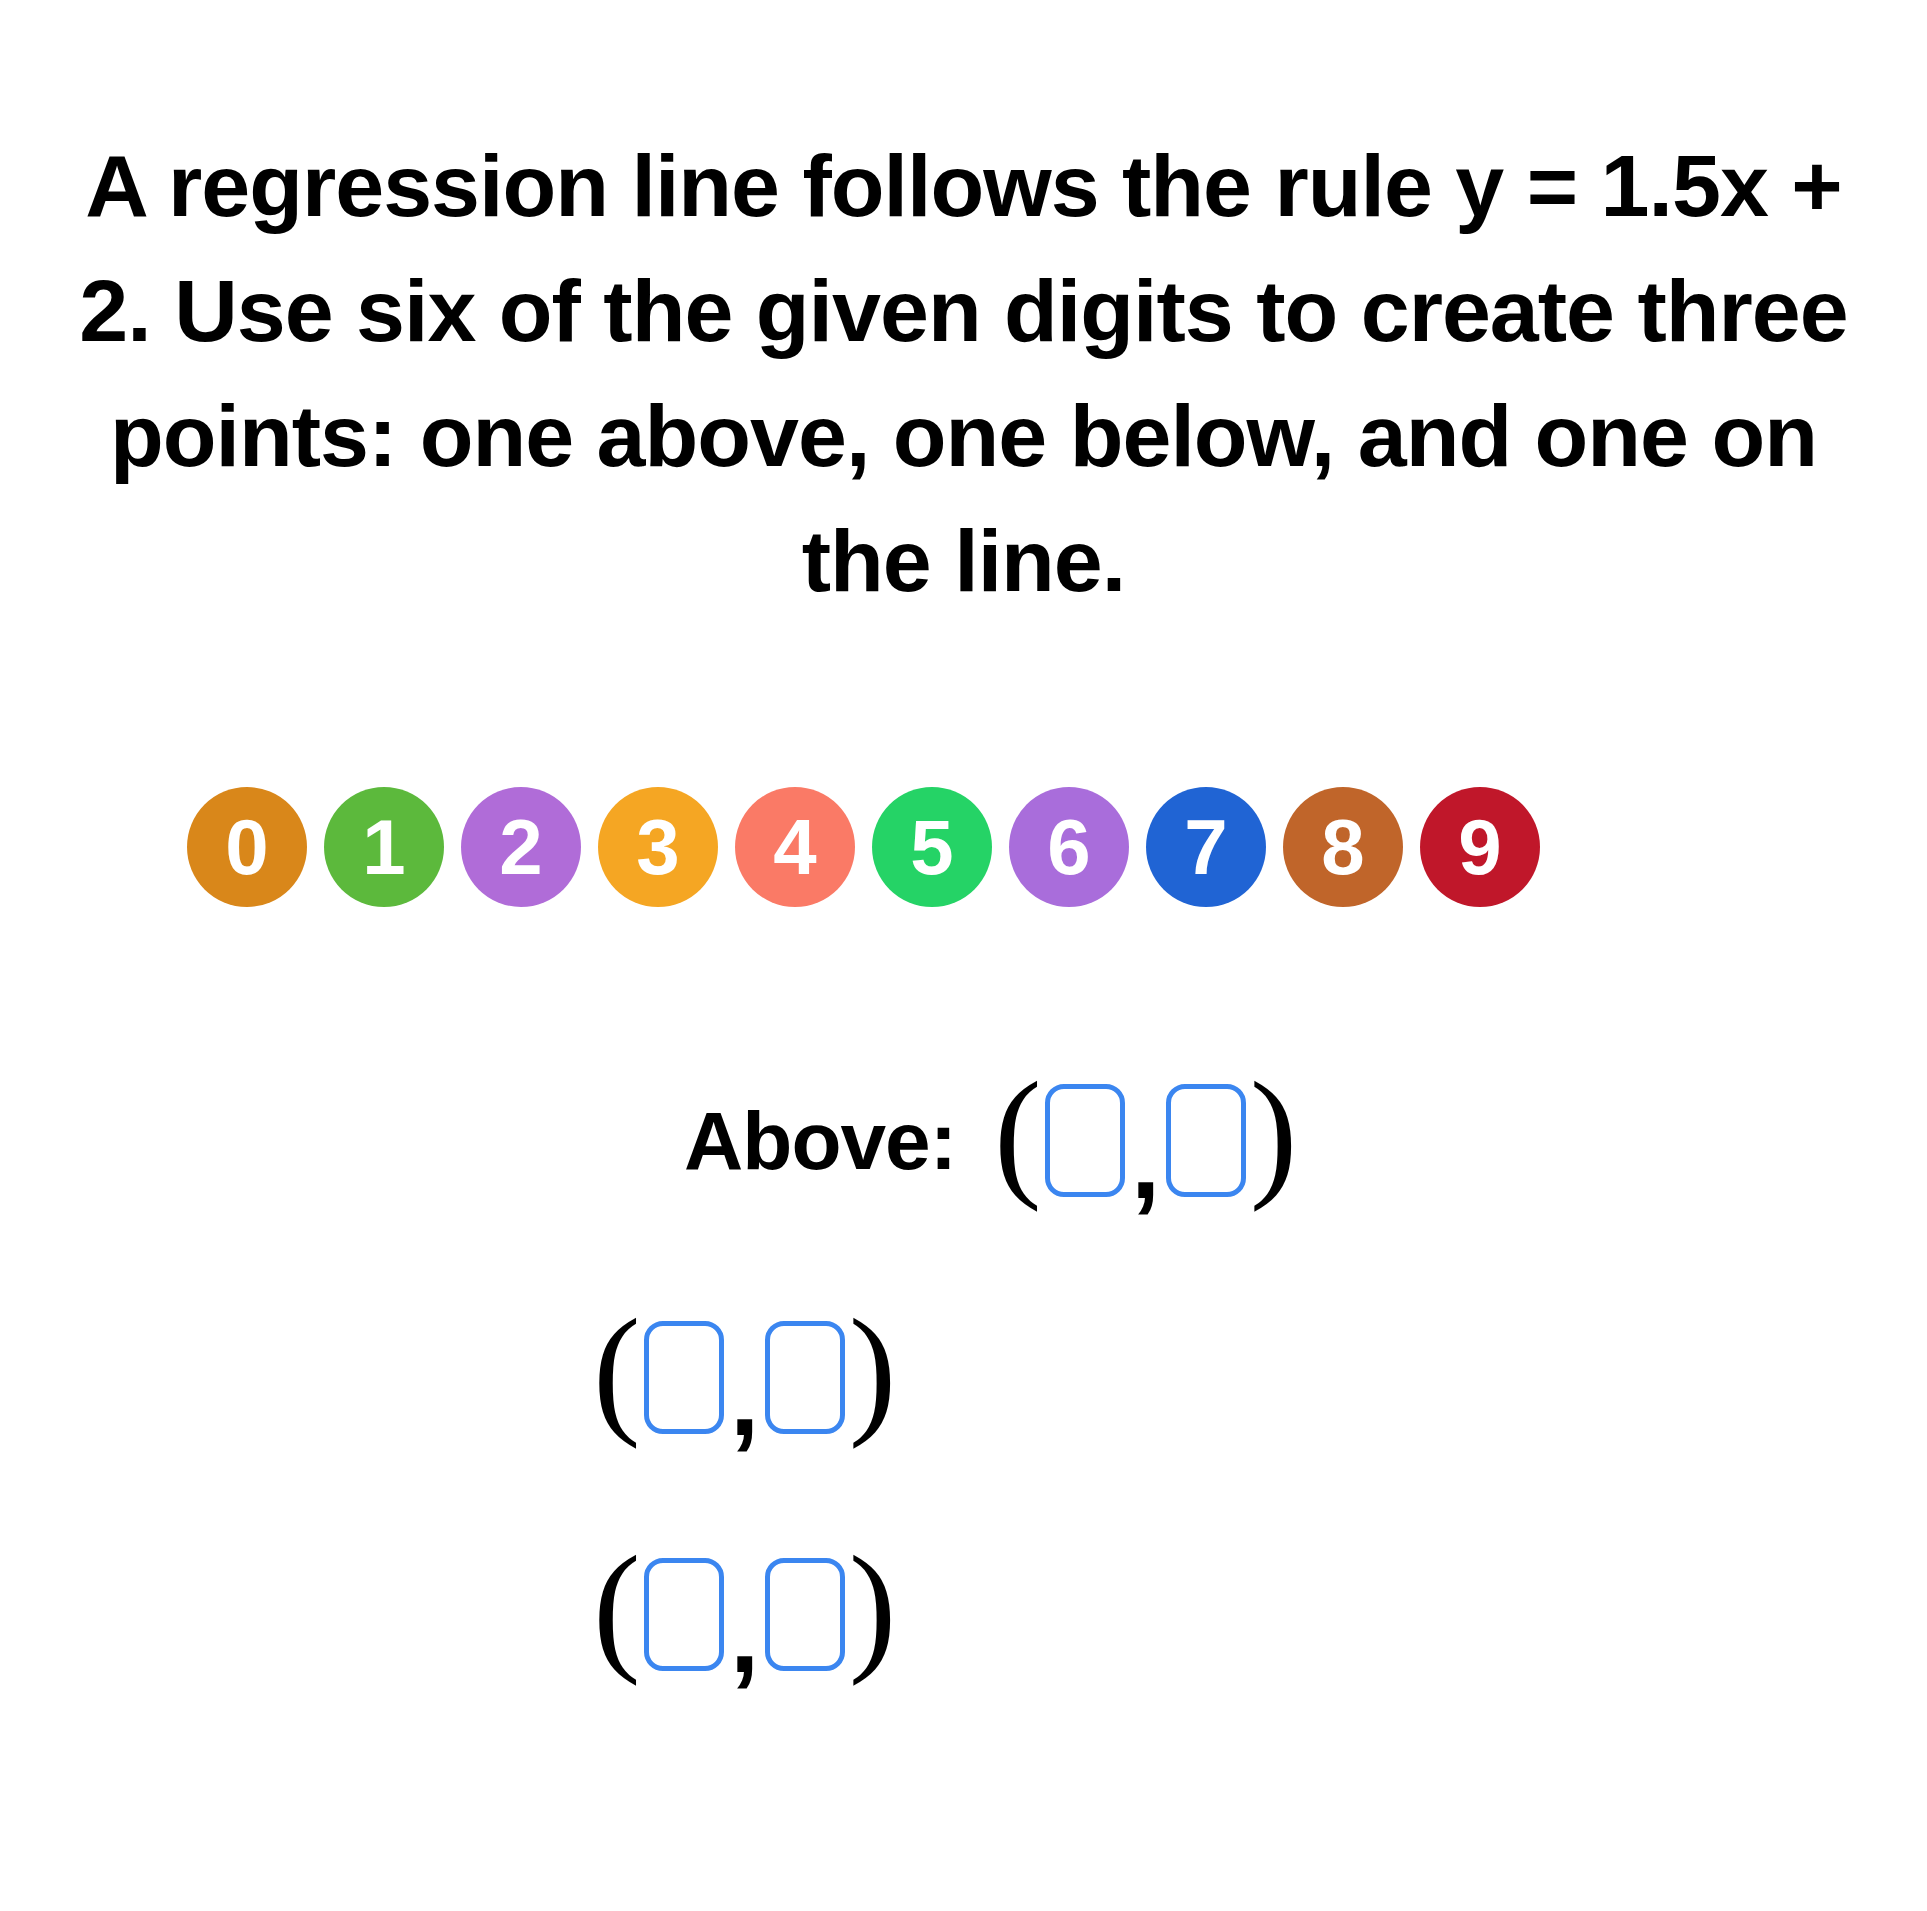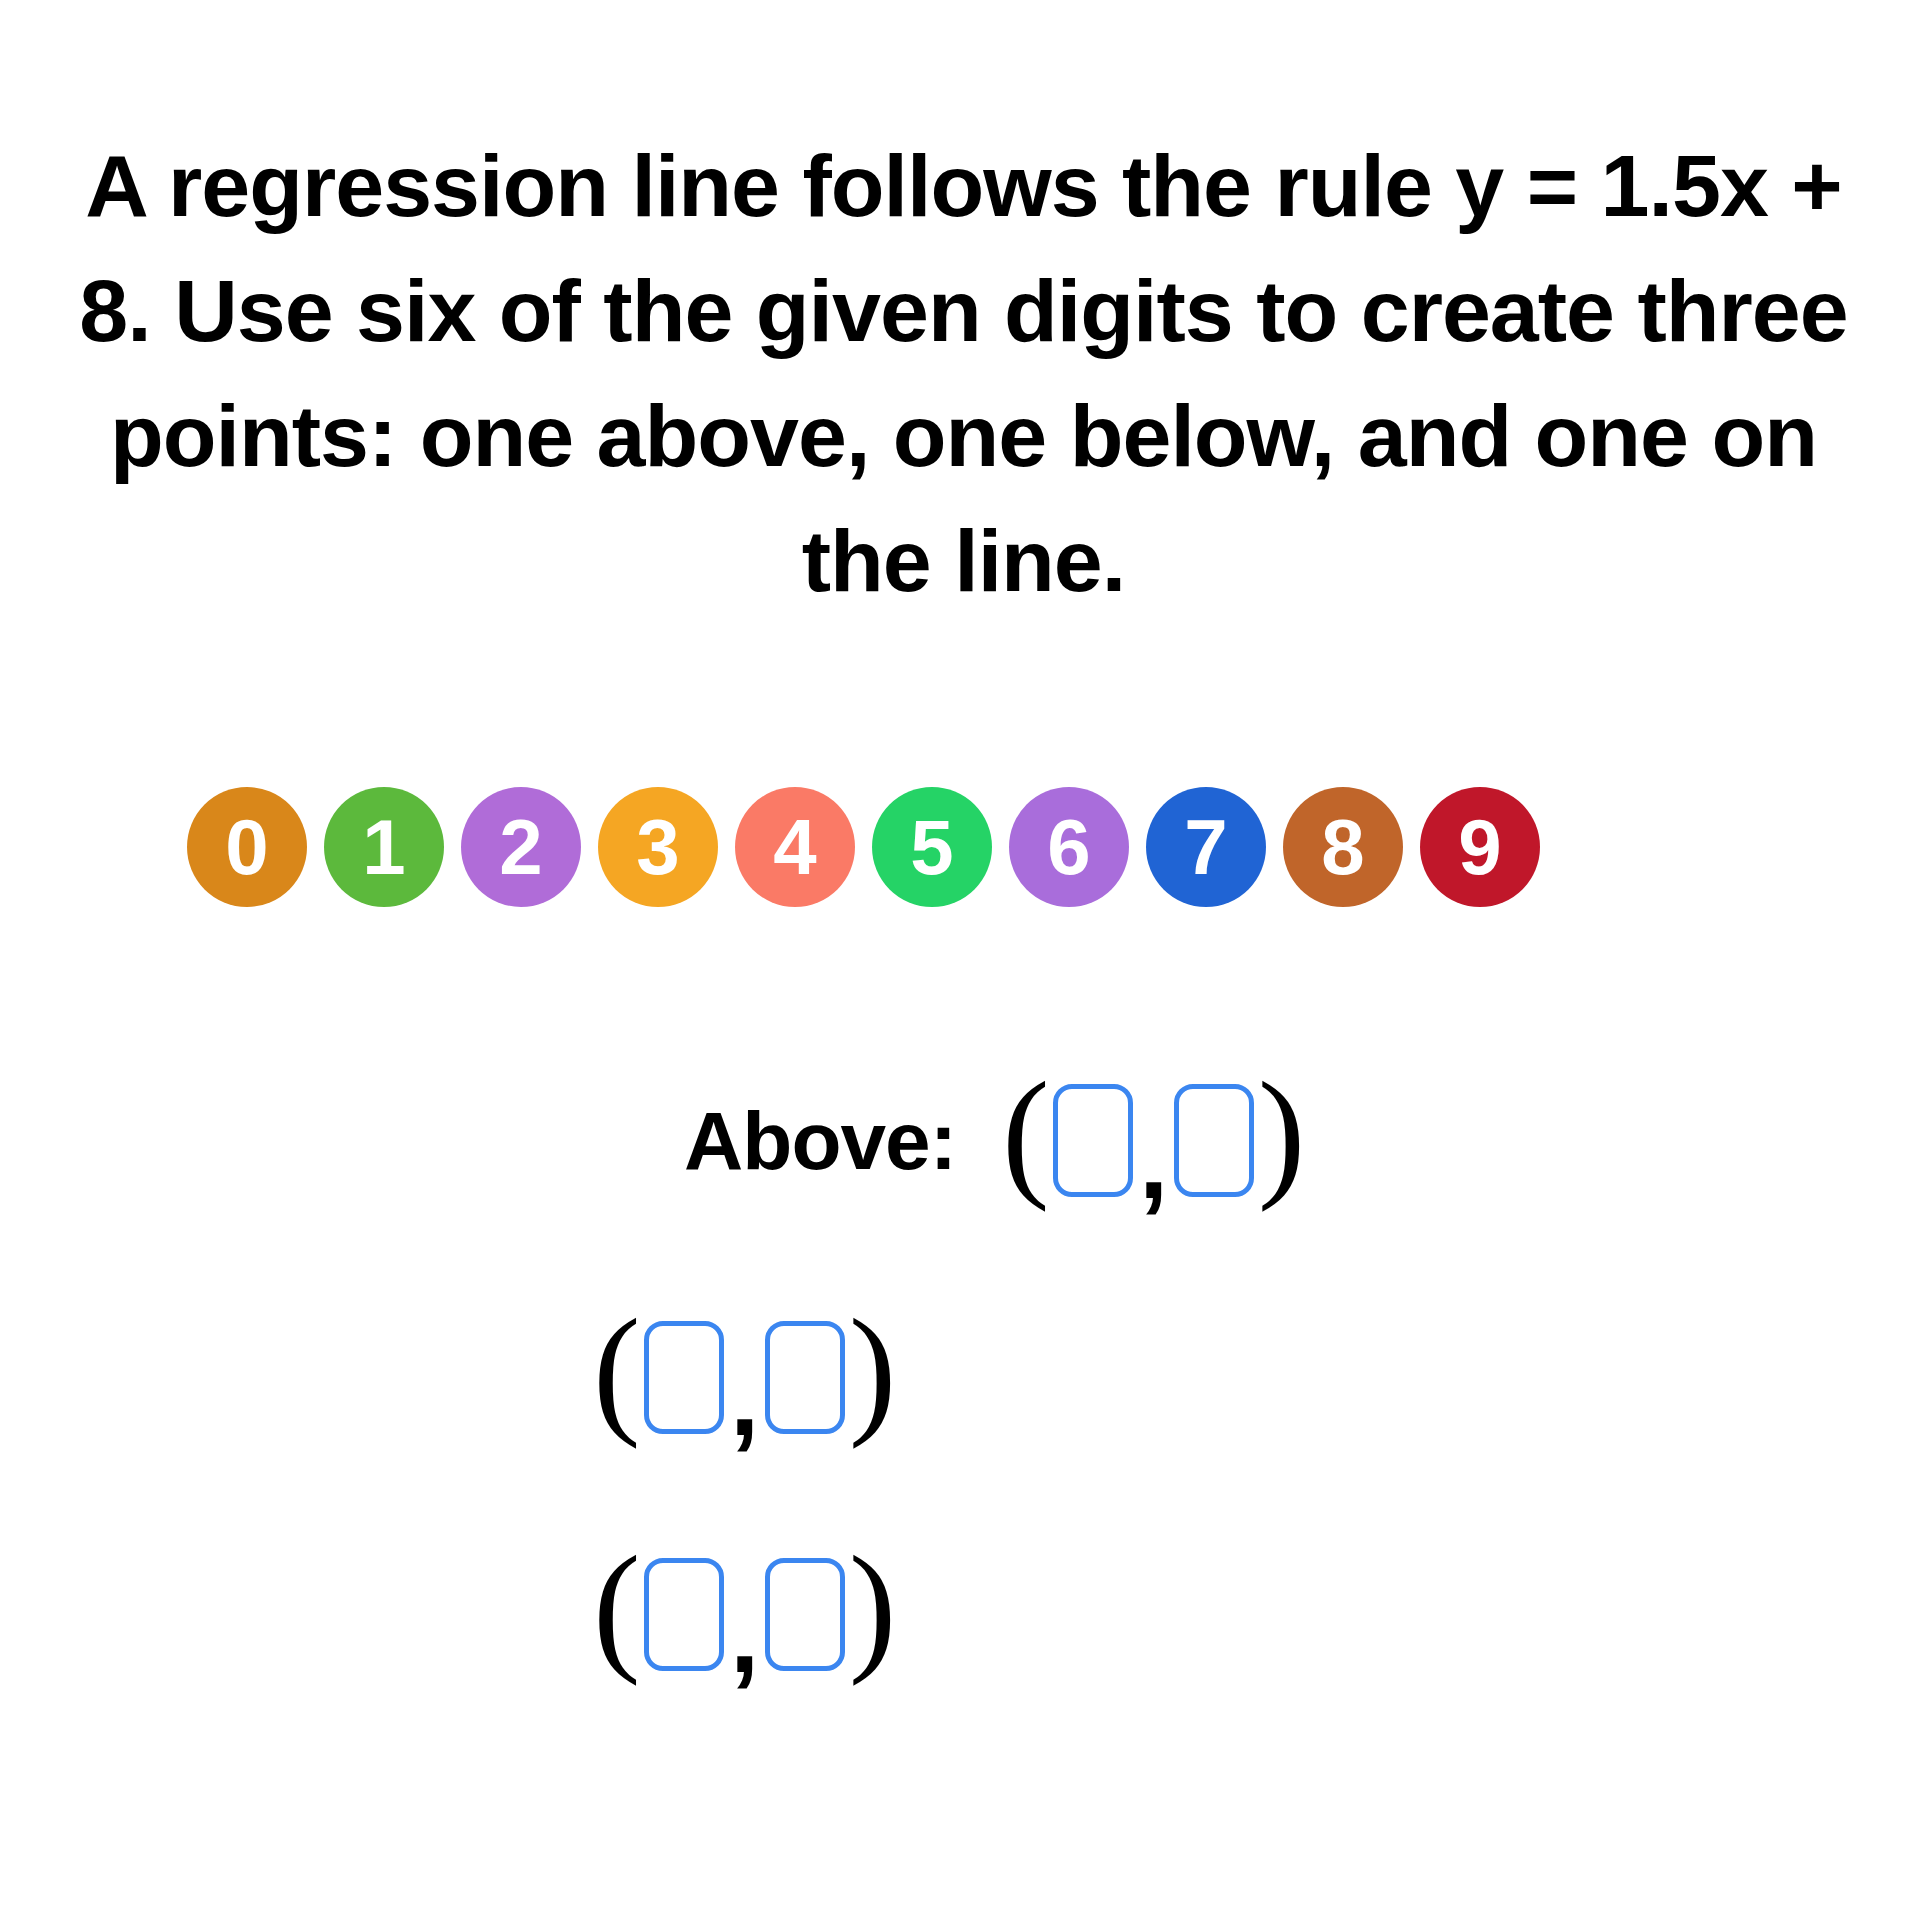--- a/index.html
+++ b/index.html
@@ -68,21 +68,20 @@
     flex-direction: column;
     gap: 55px;
   }
   .answer-row {
     display: flex;
     flex-direction: row;
     align-items: center;
     justify-content: flex-start;
     padding-left: 593px;
     height: 182px;
-    gap: 8px;
   }
   .answer-label {
     font-size: 82px;
     font-weight: bold;
     letter-spacing: -1px;
     text-align: right;
     width: 401px;
     padding-right: 38px;
     box-sizing: border-box;
     white-space: nowrap;
@@ -116,21 +115,21 @@
     align-self: flex-end;
     padding-bottom: 5.7px;
     margin: 0 1.9px;
   }
 </style>
 </head>
 <body>
 
 <div class="page">
 
-  <div class="prompt">A regression line follows the rule y = 1.5x + 8. Use six of the given digits to create three points: one above, one below, and one on the line.</div>
+  <div class="prompt">A regression line follows the rule y = 1.5x + 2. Use six of the given digits to create three points: one above, one below, and one on the line.</div>
 
   <div class="digits">
     <div class="digit" style="background: rgb(217, 135, 26);">
         <span>0</span>
       </div>
     <div class="digit" style="background: rgb(92, 185, 60);">
         <span>1</span>
       </div>
     <div class="digit" style="background: rgb(176, 108, 216);">
         <span>2</span>

